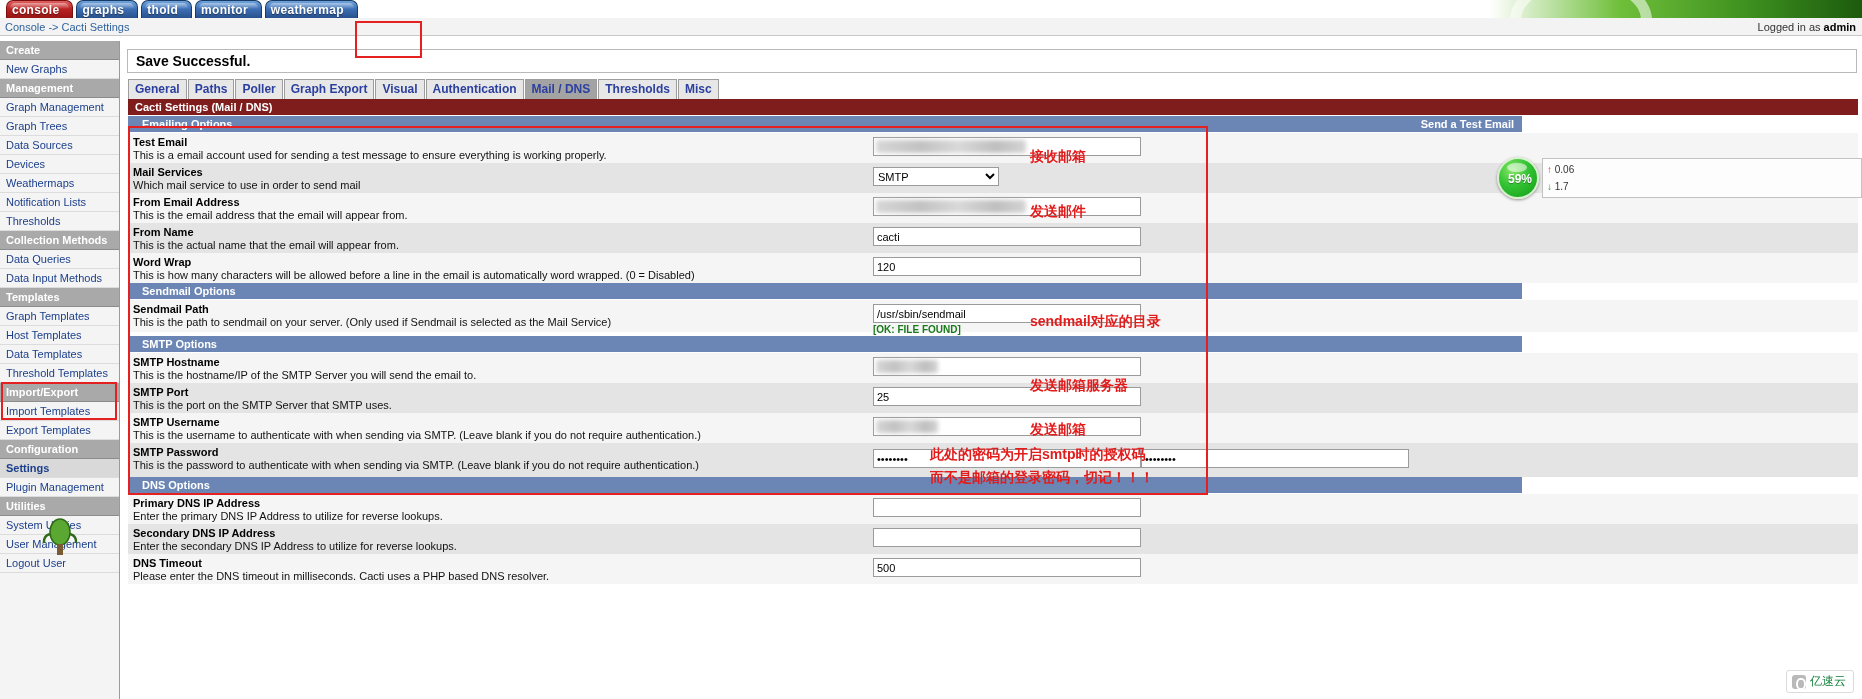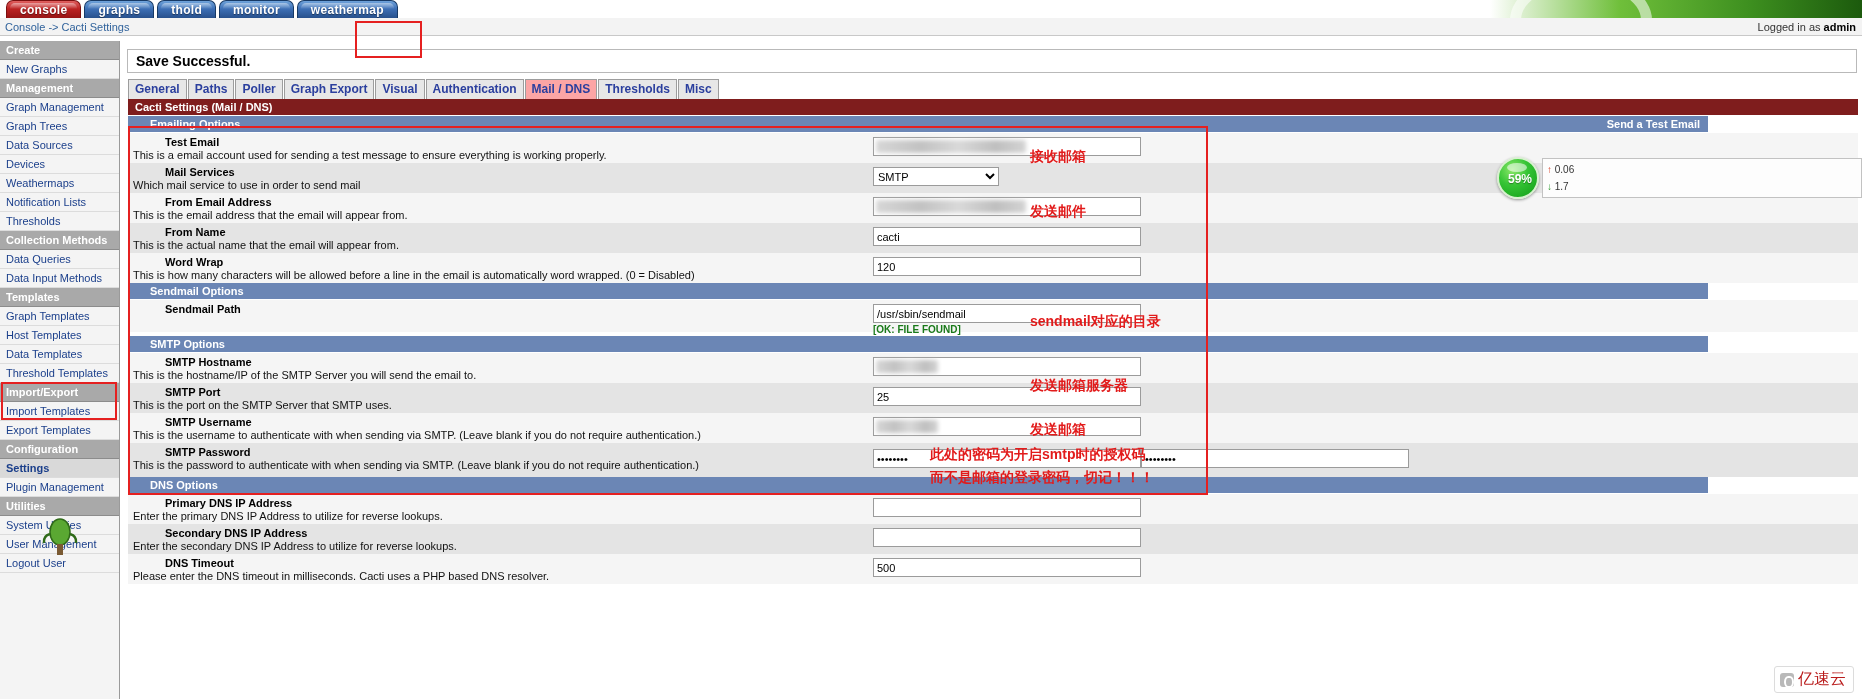--- a/index.html
+++ b/index.html
@@ -25,21 +25,21 @@
     overflow: hidden;
   }
   .topbar-deco:after {
     content: ""; position: absolute; left: 20px; top: -26px;
     width: 120px; height: 70px; border-radius: 50%;
     border: 11px solid rgba(255,255,255,.55);
   }
   .tabs-main { position: absolute; left: 6px; top: 0; display: flex; gap: 3px; }
   .mtab {
     position: relative;
-    padding: 3px 13px 4px 13px;
+    padding: 3px 13px 4px 5px;
     border-radius: 7px 7px 0 0;
     font-weight: bold; font-size: 12px; color: #ffffff;
     text-shadow: 0 1px 1px rgba(0,0,0,.45);
     background: linear-gradient(to bottom,#6fa3db 0%, #3d6fb5 40%, #21477f 100%);
     border: 1px solid #173a66;
     border-bottom: none;
     letter-spacing: .3px;
     cursor: pointer;
     line-height: 13px;
   }
@@ -99,49 +99,49 @@
   }
 
   .subtabs { position: absolute; left: 7px; top: 38px; display: flex; }
   .stab {
     font-size: 12px; font-weight: bold; color: #2b3f9e;
     padding: 2px 6px 3px 6px;
     border: 1px solid #9d9d9d; border-bottom: none;
     background: #e7e7e7; margin-right: 1px;
     cursor: pointer; line-height: 14px;
   }
-  .stab.sel { background: #fca5a5; }
+  .stab.sel { background: #a3a3a3; }
   .tab-highlight {
     position: absolute; left: 355px; top: 21px; width: 67px; height: 37px;
     border: 2px solid #e52020; pointer-events: none;
   }
 
   .bluebar {
     position: absolute; left: 7px; width: 1730px; height: 16px;
     background: #7f1d1d; color: #fff; font-weight: bold; font-size: 11px;
     padding: 1px 7px; line-height: 14px;
   }
   .sectbar {
-    position: absolute; left: 7px; width: 1580px; height: 16px;
+    position: absolute; left: 7px; width: 1394px; height: 16px;
     background: #6b86b5; color: #fff; font-weight: bold; font-size: 11px;
-    padding: 1px 22px; line-height: 14px;
+    padding: 1px 14px; line-height: 14px;
   }
   .sectbar .right-link {
     position: absolute; right: 8px; top: 1px; color: #ffffff;
     font-weight: bold; font-size: 11px; text-decoration: none; cursor: pointer;
   }
 
   .row {
     position: absolute; left: 7px; width: 1730px;
   }
   .row.odd  { background: #f5f5f5; }
   .row.even { background: #e4e4e4; }
   .row .rlabel {
     position: absolute; left: 5px; top: 3px;
-    font-weight: bold; font-size: 11px; color: #000; margin-left: 32px;
+    font-weight: bold; font-size: 11px; color: #000;
   }
   .row .rdesc {
     position: absolute; left: 5px; top: 16px;
     font-size: 11px; color: #111;
   }
   .row .rfield { position: absolute; left: 745px; top: 4px; }
 
   input.txt {
     border: 1px solid #9b9b9b; background: #ffffff;
     font-family: "Liberation Sans", sans-serif; font-size: 11px;
@@ -207,21 +207,21 @@
   .arrow-up { color: #d43a1f; font-weight: bold; }
   .arrow-dn { color: #2f9e2f; font-weight: bold; }
 
   
   .watermark {
     position: absolute; right: 8px; bottom: 6px;
     background: rgba(255,255,255,.82);
     border: 1px solid #dcdcdc; border-radius: 3px;
     padding: 2px 7px 2px 5px;
     display: flex; align-items: center; gap: 4px;
-    font-size: 16px; color: #b91c1c;
+    font-size: 12px; color: #15803d;
   }
   .wm-dot {
     width: 14px; height: 14px; border-radius: 3px;
     background: #b9b9b9; display: inline-block;
     position: relative;
   }
   .wm-dot:after {
     content:""; position:absolute; left:4px; top:3px; width:6px; height:8px;
     border: 2px solid #fff; border-radius: 50%/60%;
   }
@@ -324,20 +324,21 @@
         <div class="rfield"><input class="txt" type="text" value="cacti" style="width: 268px;"></div>
       </div>
       <div class="row odd" style="top: 212px; height: 30px;">
         <div class="rlabel">Word Wrap</div>
         <div class="rdesc">This is how many characters will be allowed before a line in the email is automatically word wrapped. (0 = Disabled)</div>
         <div class="rfield"><input class="txt" type="text" value="120" style="width: 268px;"></div>
       </div>
       <div class="sectbar" style="top: 242px;"><span>Sendmail Options</span></div>
       <div class="row odd" style="top: 259px; height: 32px;">
         <div class="rlabel">Sendmail Path</div>
+        <div class="rdesc">This is the path to sendmail on your server. (Only used if Sendmail is selected as the Mail Service)</div>
         <div class="rfield"><input class="txt" type="text" value="/usr/sbin/sendmail" style="width: 268px;"><div class="okmsg">[OK: FILE FOUND]</div></div>
       </div>
       <div class="sectbar" style="top: 295px;"><span>SMTP Options</span></div>
       <div class="row odd" style="top: 312px; height: 30px;">
         <div class="rlabel">SMTP Hostname</div>
         <div class="rdesc">This is the hostname/IP of the SMTP Server you will send the email to.</div>
         <div class="rfield">
           <div class="blurred narrow" style="width: 268px; height: 19px; border: 1px solid rgb(155, 155, 155);"></div>
         </div>
       </div>

